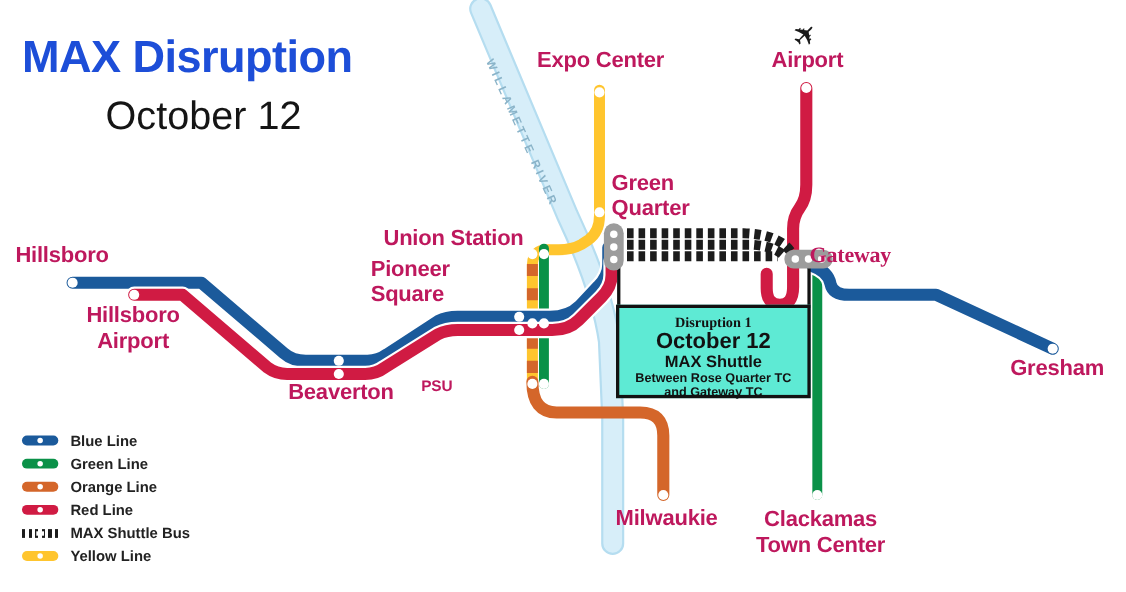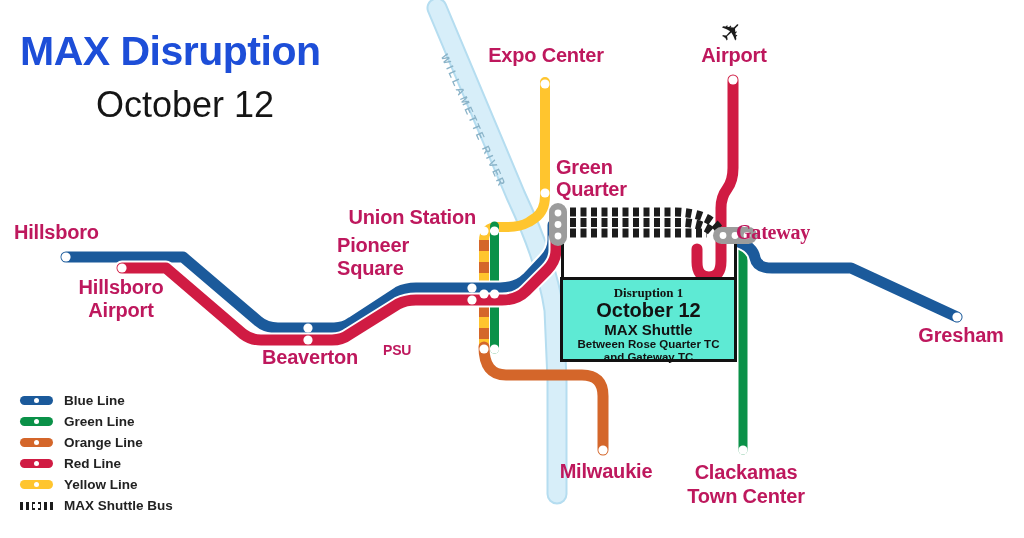--- a/index.html
+++ b/index.html
@@ -169,22 +169,22 @@
     </div>
     <div class="legend-row">
       <div class="legend-swatch" style="background: rgb(212, 102, 42);"></div>
       <div class="legend-label">Orange Line</div>
     </div>
     <div class="legend-row">
       <div class="legend-swatch" style="background: rgb(208, 27, 67);"></div>
       <div class="legend-label">Red Line</div>
     </div>
     <div class="legend-row">
+      <div class="legend-swatch shuttle"></div>
+      <div class="legend-label">MAX Shuttle Bus</div>
+    </div>
+    <div class="legend-row">
       <div class="legend-swatch" style="background: rgb(255, 197, 46);"></div>
       <div class="legend-label">Yellow Line</div>
-    </div>
-    <div class="legend-row">
-      <div class="legend-swatch shuttle"></div>
-      <div class="legend-label">MAX Shuttle Bus</div>
     </div>
   </div>
 
 </div>
 
 </body></html>

